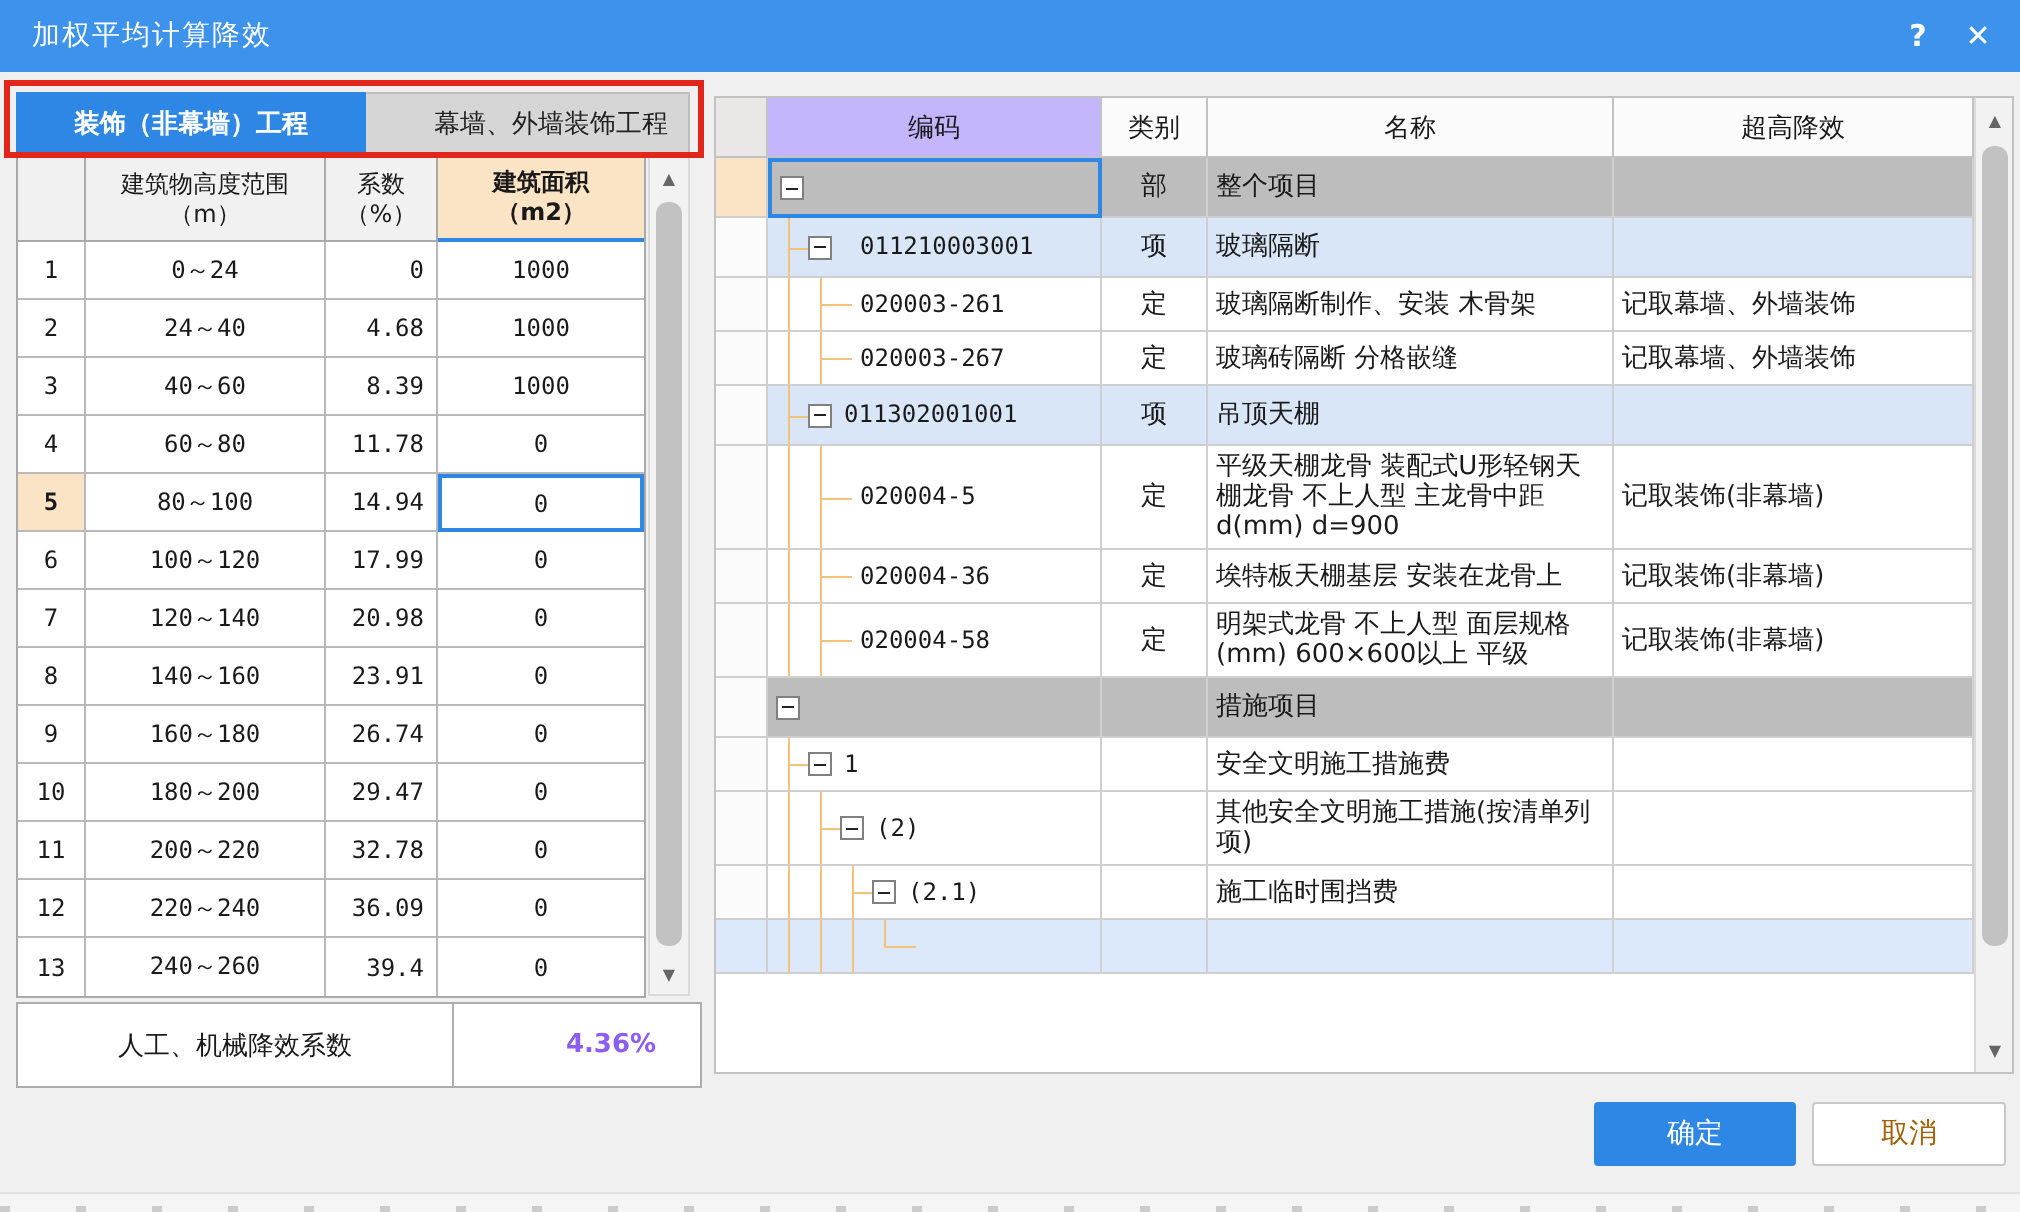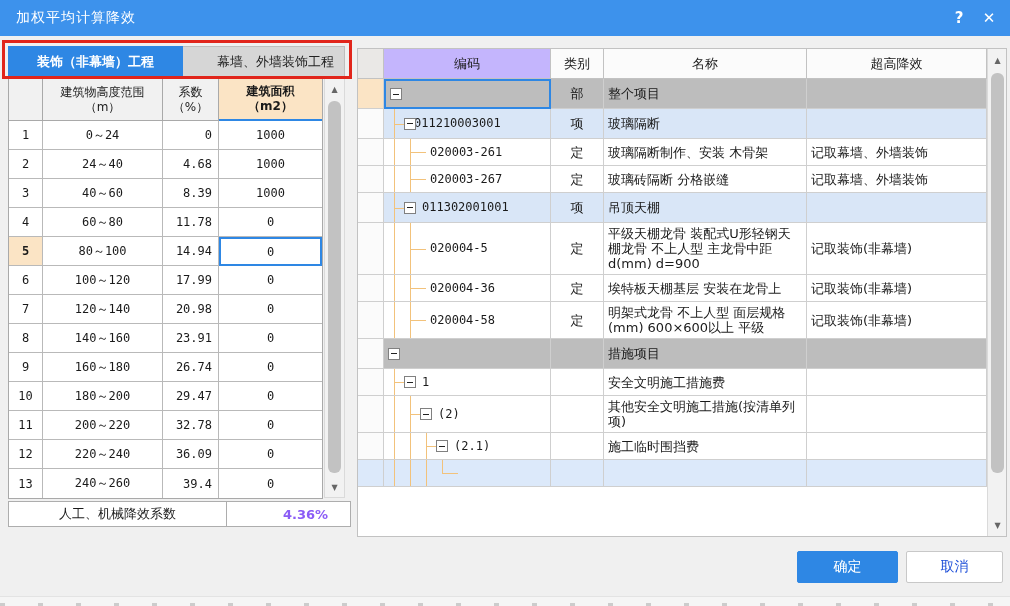--- a/index.html
+++ b/index.html
@@ -49,21 +49,21 @@
   
   .lscroll { position:absolute; left:324px; top:78px; width:21px; height:420px;
     background:#F2F2F2; border:1px solid #DADADA; }
   .sarrow { position:absolute; left:0; width:19px; height:16px; display:flex;
     align-items:center; justify-content:center; color:#666; font-size:8px; cursor:pointer; }
   .sarrow.up { top:2px; } .sarrow.down { bottom:2px; }
   .lthumb { position:absolute; left:3px; top:22px; width:13px; height:372px;
     background:#C2C2C2; border-radius:6px; cursor:pointer; }
 
   
-  .summary { position:absolute; left:8px; top:501px; width:343px; height:26px;
+  .summary { position:absolute; left:8px; top:501px; width:343px; height:43px;
     background:#fff; border:1px solid #ADADAD; display:flex;gap:34px; }
   .summary .slabel { width:218px; border-right:1px solid #ADADAD; display:flex;
     align-items:center; justify-content:center; font-size:13px; }
   .summary .svalue { flex:1; display:flex; align-items:center; justify-content:center;
     font-size:13px; font-weight:bold; color:#8b5cf6; }
 
   
   .rtable { position:absolute; left:357px; top:48px; width:650px; height:489px;
     background:#fff; border:1px solid #C2C2C2; overflow:hidden; }
   .rhead { display:grid; grid-template-columns:26px 167px 53px 203px 1fr; height:30px;
@@ -100,21 +100,21 @@
   
   .rscroll { position:absolute; right:0; top:0; width:19px; height:487px;
     background:#F2F2F2; border-left:1px solid #DADADA; }
   .rthumb { position:absolute; left:3px; top:24px; width:13px; height:400px;
     background:#C2C2C2; border-radius:6px; cursor:pointer; }
 
   
   .btn { position:absolute; top:551px; height:32px; font-size:14px; cursor:pointer;
     display:flex; align-items:center; justify-content:center; border-radius:2px; }
   .btn.ok { left:797px; width:101px; background:#2E87E4; color:#fff; border:1px solid #2E87E4; }
-  .btn.cancel { left:906px; width:97px; background:#fff; color:#1d4ed8; border:1px solid #C8C8C8; }
+  .btn.cancel { left:906px; width:97px; background:#fff; color:#a16207; border:1px solid #C8C8C8; }
 
   
   .bottom-strip { position:absolute; left:0; top:596px; width:1010px; height:10px;
     background:#F5F5F5; border-top:1px solid #E3E3E3; }
   .bottom-strip::after { content:""; position:absolute; left:0; right:0; bottom:0; height:3px;
     background:repeating-linear-gradient(90deg,#9a9a9a 0 5px,transparent 5px 38px); opacity:.45; }
 </style>
 </head>
 <body>
 
@@ -258,21 +258,21 @@
         <div class="rc c-cat">部</div>
         <div class="rc c-name">整个项目</div>
         <div class="rc c-eff"></div>
       </div>
       <div class="rrow b">
         <div class="rc c-ind"></div>
         <div class="rc c-code">
           <div class="vline" style="left: 10px;"></div>
           <div class="hstub" style="left: 10px; width: 10px;"></div>
           <div class="nodebox" style="left: 20px;"></div>
-          <div class="codetxt" style="padding-left: 30px; text-align: center;">011210003001</div>
+          <div class="codetxt" style="padding-left: 46px; text-align: center;">011210003001</div>
         </div>
         <div class="rc c-cat">项</div>
         <div class="rc c-name">玻璃隔断</div>
         <div class="rc c-eff"></div>
       </div>
       <div class="rrow">
         <div class="rc c-ind"></div>
         <div class="rc c-code">
           <div class="vline" style="left: 10px;"></div>
           <div class="vline" style="left: 26px;"></div>

